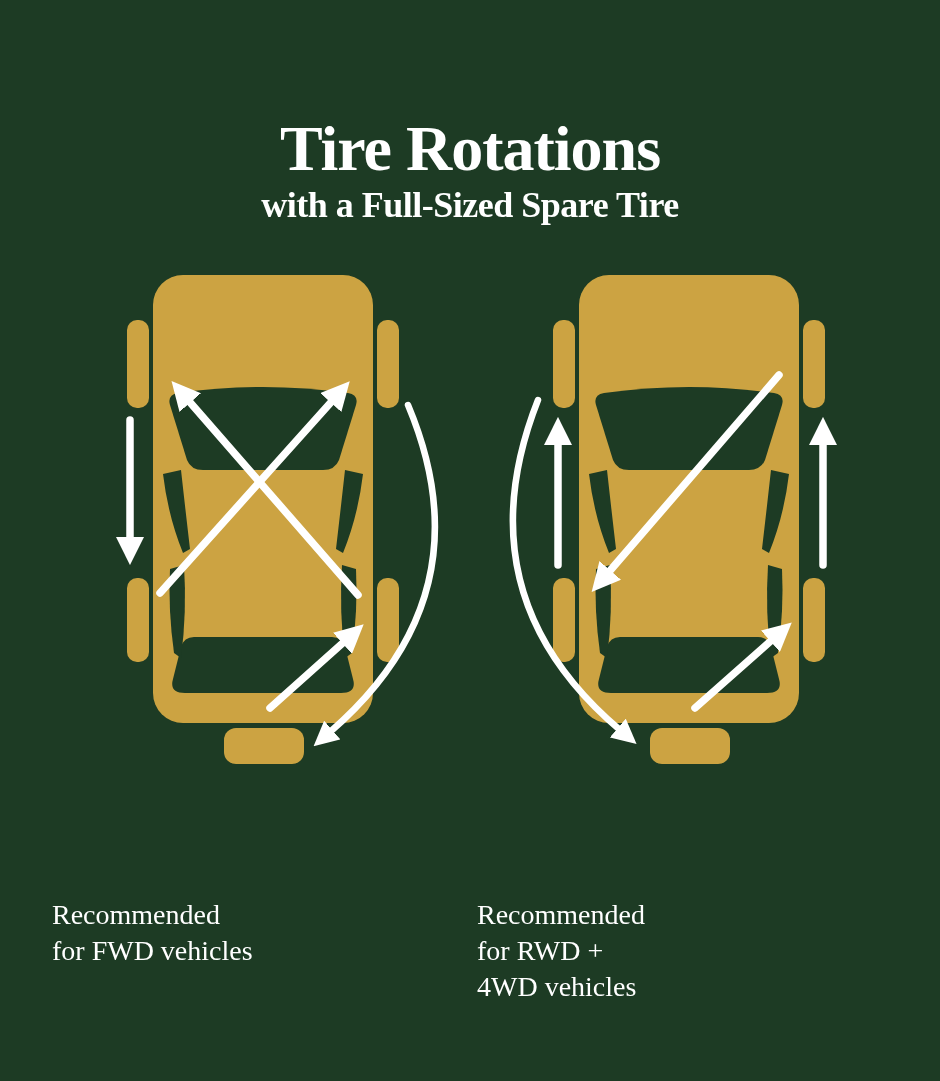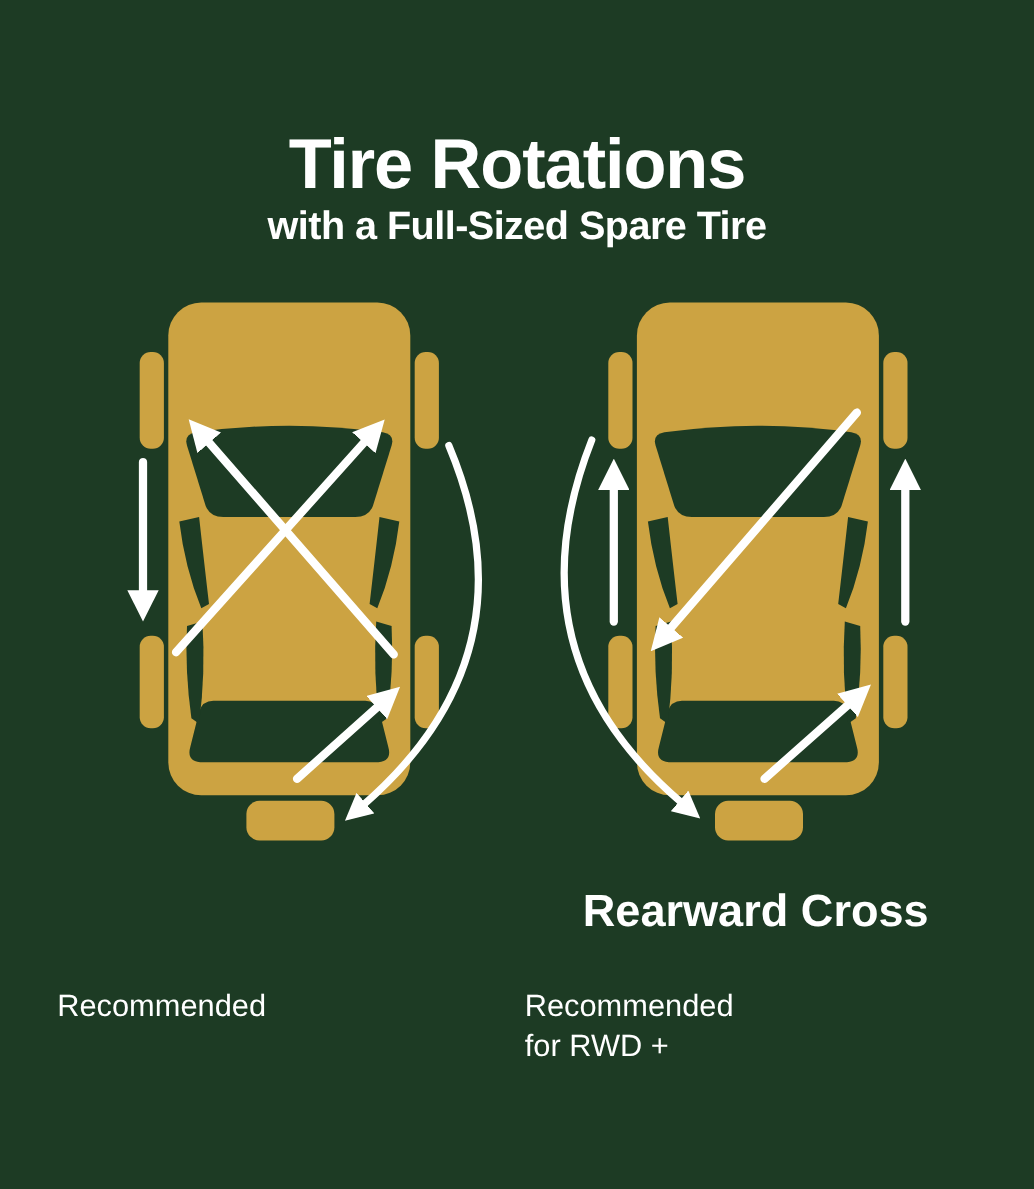--- a/index.html
+++ b/index.html
@@ -4,21 +4,21 @@
 <style>
   :root{
     --background:#1d3b24;
     --car:#cca342;
     --ink:#ffffff;
   }
   html,body{margin:0;padding:0;background:var(--background);}
   #canvas{
     position:relative;width:940px;height:1081px;overflow:hidden;
     background:var(--background);color:var(--ink);
-    font-family:Liberation Sans, sans-serif;
+    font-family:Liberation Serif, serif;
   }
   .title{
     position:absolute;top:74px;left:0;width:940px;text-align:center;
     font-size:64px;font-weight:bold;line-height:1;letter-spacing:-1px;
   }
   .subtitle{
     position:absolute;top:157px;left:0;width:940px;text-align:center;
     font-size:36px;font-weight:bold;line-height:1;letter-spacing:-0.5px;
   }
   .diagram{position:absolute;top:260px;width:330px;height:520px;overflow:visible;}
@@ -90,21 +90,22 @@
     <use href="#car-top" x="0" y="0" width="330" height="520"></use>
     <path class="arrow" d="M 22 305 L 22 182"></path>
     <path class="arrow" d="M 287 305 L 287 182"></path>
     <path class="arrow" d="M 243 115 L 72 313"></path>
     <path class="arrow" d="M 159 448 L 237 379"></path>
     <path class="arrow arrow-curved" d="M 2 140 Q -75 335 84 470"></path>
   </svg>
 
   <div id="panel-desc-forward" class="panel-desc">
     <div>Recommended</div>
+    <div>for FWD vehicles</div>
   </div>
 
-  <div id="panel-title-rearward" class="panel-title">Rearward Cross</div>
   <div id="panel-desc-rearward" class="panel-desc">
     <div>Recommended</div>
     <div>for RWD +</div>
+    <div>4WD vehicles</div>
   </div>
 
 </div>
 
 </body></html>

